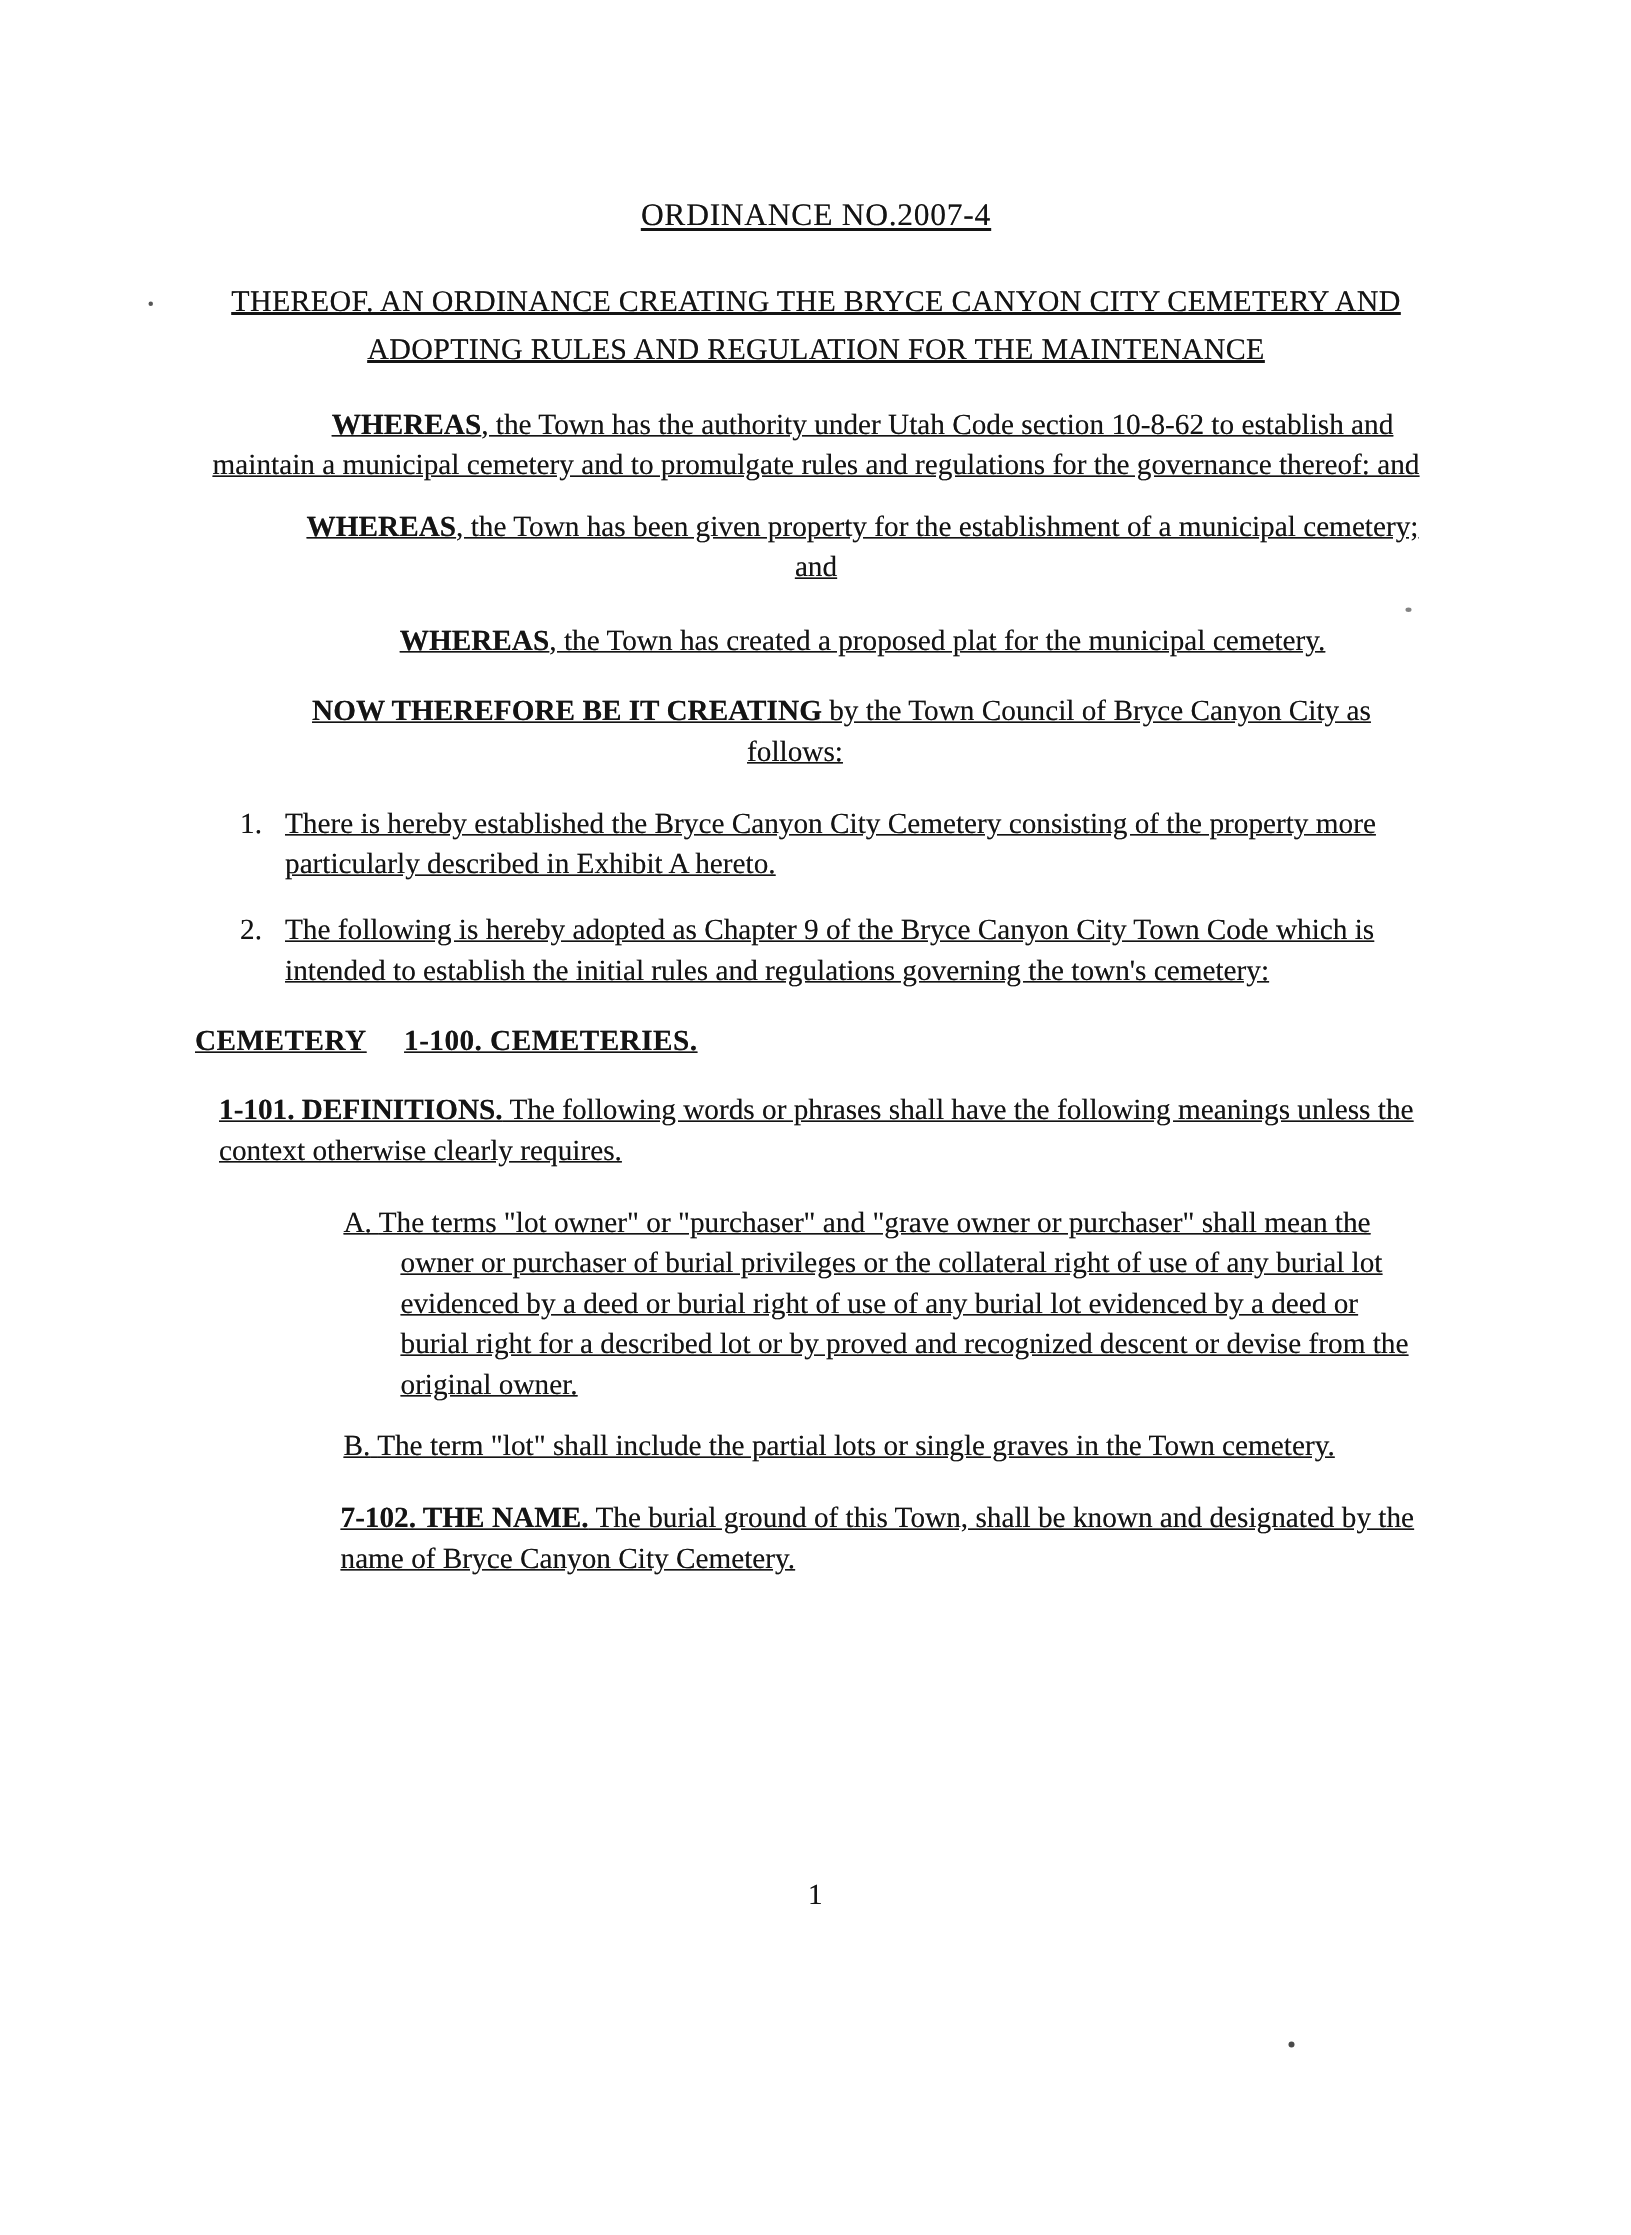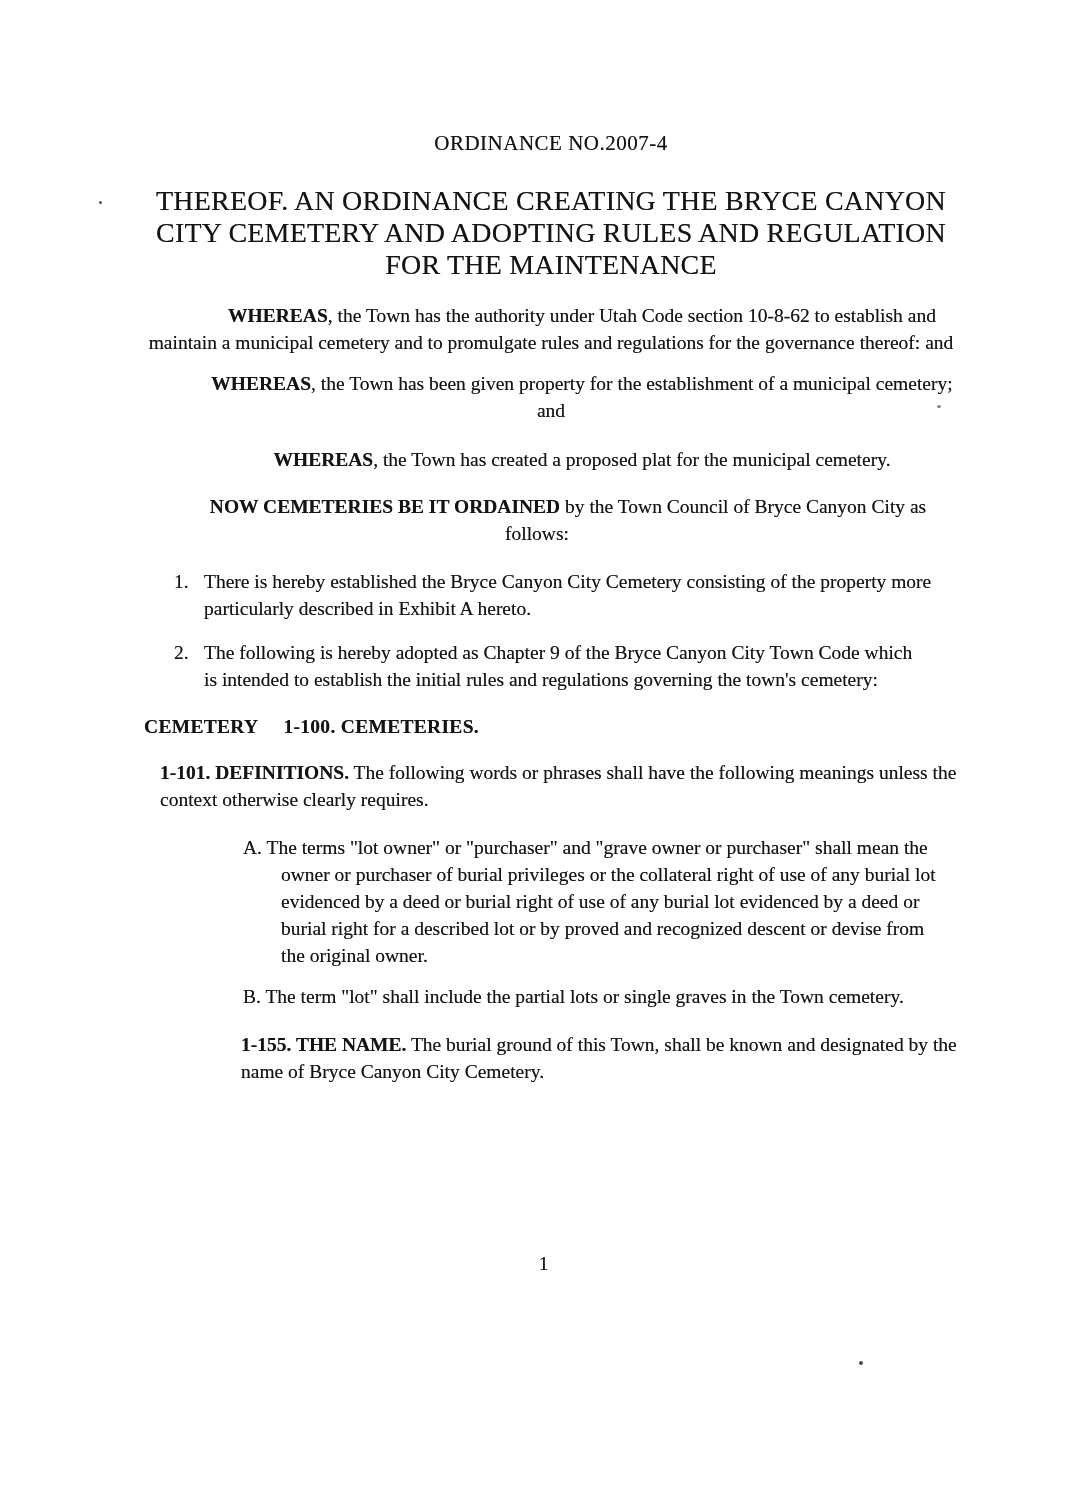--- a/index.html
+++ b/index.html
@@ -12,39 +12,40 @@
     width: 1087px;
     height: 1490px;
     background: #ffffff;
     color: #141414;
     font-family: "Liberation Serif", "DejaVu Serif", serif;
     overflow: hidden;
     text-shadow: 0 0 0.4px rgba(0,0,0,0.55);
   }
   .content {
     position: absolute;
-    left: 144px;
+    left: 130px;
     right: 129px;
     top: 0;
+    text-decoration: underline;
   }
   p, h1 { margin: 0; padding: 0; font-weight: 400; }
   strong, .bold { font-weight: 700; }
 
   .ord-no {
     margin-top: 130px;
     text-align: center;
     font-size: 21px;
     line-height: 26px;
     letter-spacing: 0.5px;
   }
   .doc-heading {
     margin: 29px auto 0;
     max-width: 840px;
     text-align: center;
-    font-size: 28px;
+    font-size: 20px;
     line-height: 32px;
     letter-spacing: 0.2px;
   }
   .body-text {
     font-size: 19.5px;
     line-height: 27px;
   }
   .indent { text-indent: 62px; text-align: center; }
 
   .p1 { margin-top: 21px; }
@@ -120,35 +121,35 @@
     <p class="ord-no">ORDINANCE NO.2007-4</p>
 
     <h1 class="doc-heading">THEREOF. AN ORDINANCE CREATING THE BRYCE CANYON CITY CEMETERY AND ADOPTING RULES AND REGULATION FOR THE MAINTENANCE</h1>
 
     <p class="body-text indent p1"><strong>WHEREAS</strong><span>, the Town has the authority under Utah Code section 10-8-62 to establish and maintain a municipal cemetery and to promulgate rules and regulations for the governance thereof: and</span></p>
 
     <p class="body-text indent p2"><strong>WHEREAS</strong><span>, the Town has been given property for the establishment of a municipal cemetery; and</span></p>
 
     <p class="body-text indent p3"><strong>WHEREAS</strong><span>, the Town has created a proposed plat for the municipal cemetery.</span></p>
 
-    <p class="body-text indent p4"><strong>NOW CEMETERIES BE IT ORDAINED</strong><span> by the Town Council of Bryce Canyon City as follows:</span></p>
+    <p class="body-text indent p4"><strong>NOW THEREFORE BE IT CREATING</strong><span> by the Town Council of Bryce Canyon City as follows:</span></p>
 
     <p class="list-item li1"><span class="list-num">1.</span><span>There is hereby established the Bryce Canyon City Cemetery consisting of the property more particularly described in Exhibit A hereto.</span></p>
 
     <p class="list-item li2"><span class="list-num">2.</span><span>The following is hereby adopted as Chapter 9 of the Bryce Canyon City Town Code which is intended to establish the initial rules and regulations governing the town's cemetery:</span></p>
 
     <p class="chapter"><span>CEMETERY</span><span class="chapter-title">1-100. CEMETERIES.</span></p>
 
     <p class="section s101 body-text"><strong>1-101.  DEFINITIONS.</strong><span> The following words or phrases shall have the following meanings unless the context otherwise clearly requires.</span></p>
 
     <p class="def-item defA"><span>A.</span> <span>The terms "lot owner" or "purchaser" and "grave owner or purchaser" shall mean the owner or purchaser of burial privileges or the collateral right of use of any burial lot evidenced by a deed or burial right of use of any burial lot evidenced by a deed or burial right for a described lot or by proved and recognized descent or devise from the original owner.</span></p>
 
     <p class="def-item defB"><span>B.</span> <span>The term "lot" shall include the partial lots or single graves in the Town cemetery.</span></p>
 
-    <p class="section s102 body-text"><strong>1-155.  THE NAME.</strong><span> The burial ground of this Town, shall be known and designated by the name of Bryce Canyon City Cemetery.</span></p>
+    <p class="section s102 body-text"><strong>7-102.  THE NAME.</strong><span> The burial ground of this Town, shall be known and designated by the name of Bryce Canyon City Cemetery.</span></p>
 
   </div>
 
   <div class="page-number">1</div>
 
   <div class="speck speck-1"></div>
   <div class="speck speck-2"></div>
   <div class="speck speck-3"></div>
 </div>
 

